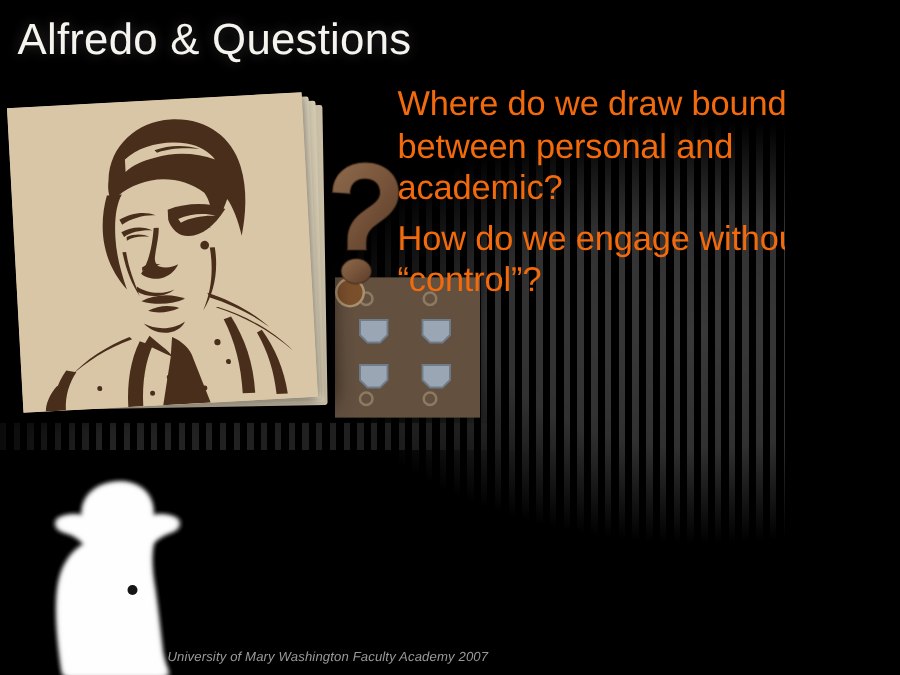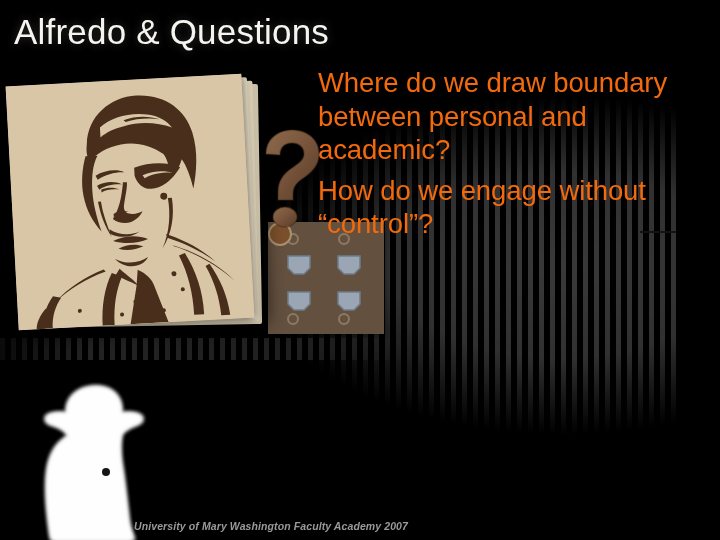--- a/index.html
+++ b/index.html
@@ -6,21 +6,21 @@
     margin: 0;
     padding: 0;
     background: #000000;
   }
   body {
     font-family: "Liberation Sans", sans-serif;
   }
 
   #slide {
     position: relative;
-    width: 676px;
+    width: 628px;
     height: 540px;
     background: #000000;
     overflow: hidden;
   }
 
   
   .stripes {
     position: absolute;
     left: 0;
     top: 0;
@@ -173,21 +173,21 @@
   .q-line:last-child { margin-bottom: 0; }
 
   
   .footer {
     position: absolute;
     left: 134px;
     top: 520px;
     font-size: 10.5px;
     line-height: 13px;
     font-style: italic;
-    font-weight: bold;
+    font-weight: normal;
     color: #9a9a9a;
     letter-spacing: 0.1px;
     white-space: nowrap;
     z-index: 30;
   }
 </style>
 </head>
 <body>
 
 <div id="slide">

